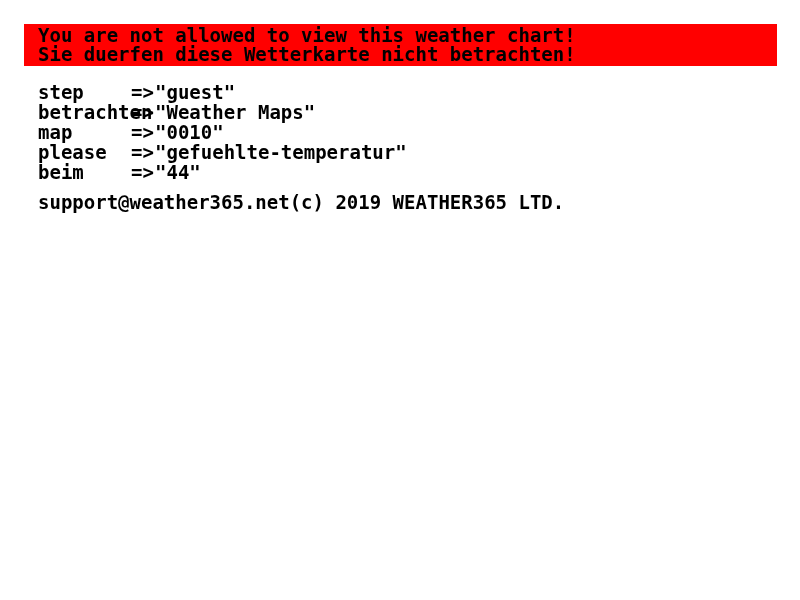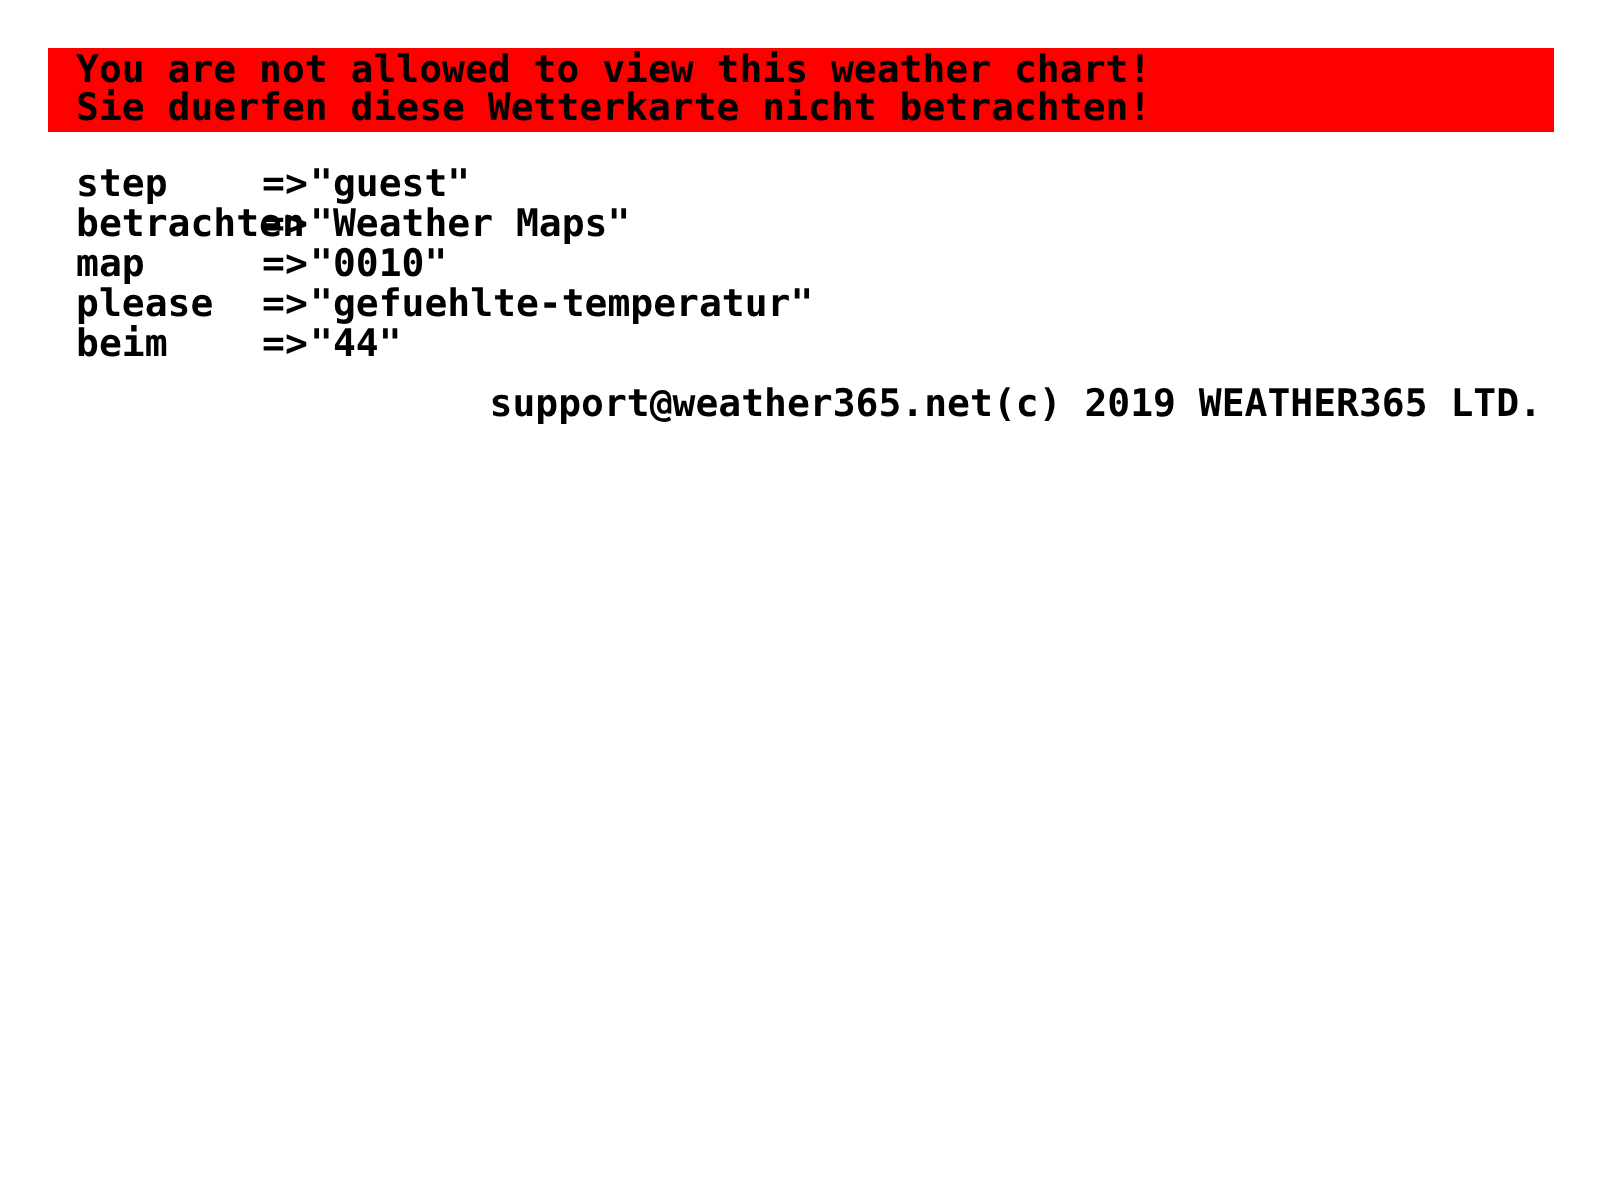--- a/index.html
+++ b/index.html
@@ -39,21 +39,21 @@
   }
   .kv-key   { width: 93px; }
   .kv-arrow { width: 24px; }
   .banner-green {
     margin-top: 17px;
   }
   .footer {
     margin: 10px 0 0 14px;
     padding-right: 6px;
     display: flex;
-    justify-content: flex-end;
+    justify-content: flex-start;
     line-height: 20px;
     white-space: nowrap;
   }
 </style>
 </head>
 <body>
 
 <div class="page">
   <div class="content">
 

